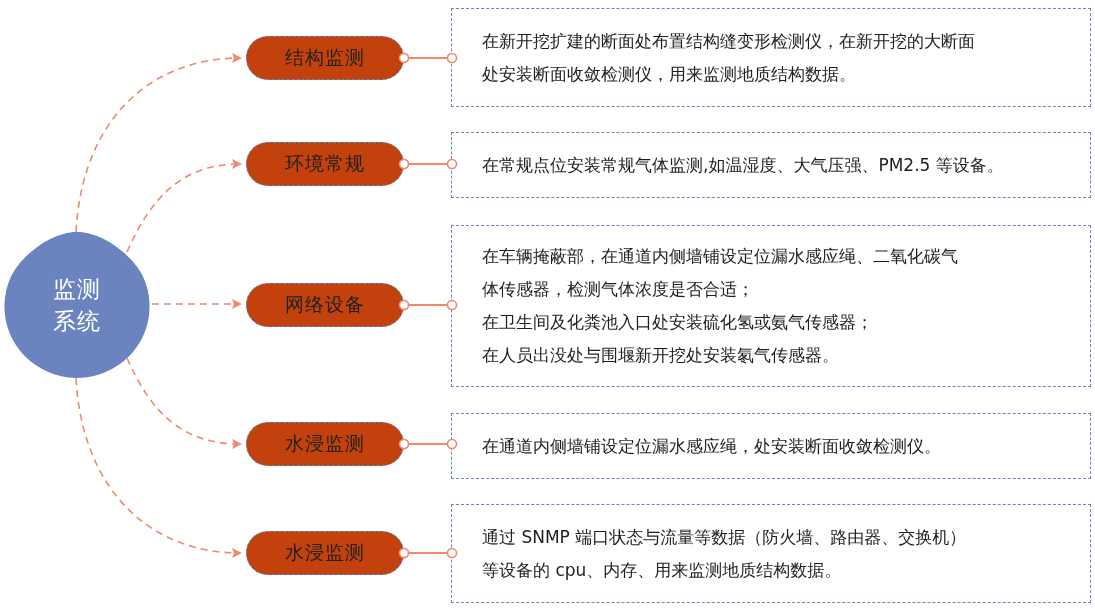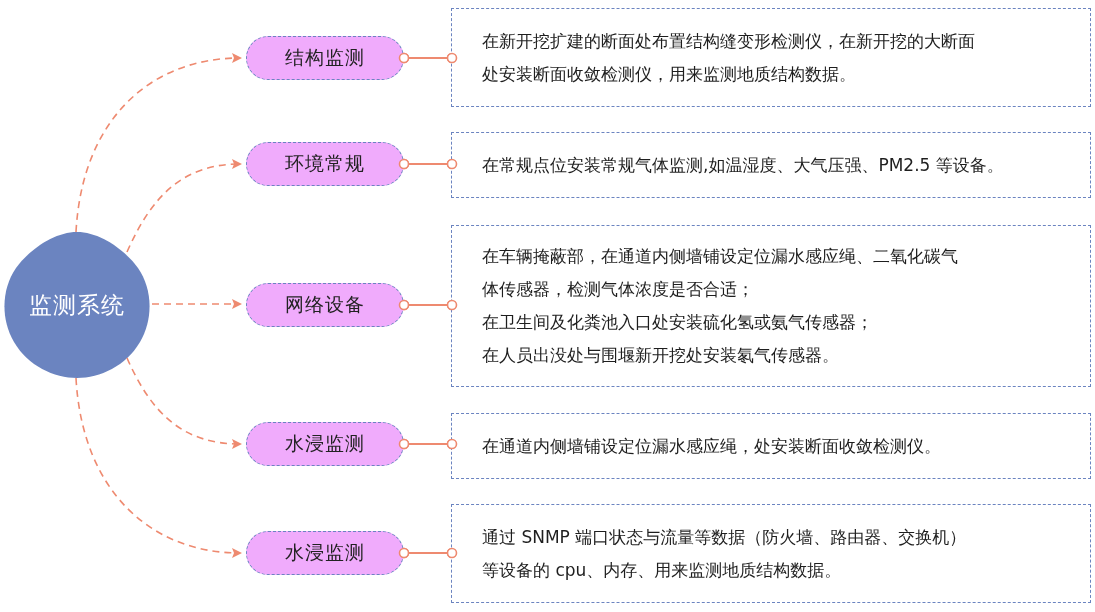--- a/index.html
+++ b/index.html
@@ -3,24 +3,24 @@
 <meta charset="utf-8">
 <style>
   html, body { margin: 0; padding: 0; background: #ffffff; }
   body { width: 1095px; height: 612px; position: relative; overflow: hidden;
          font-family: "DejaVu Sans", "Liberation Sans", sans-serif; }
   #canvas { position: absolute; left: 0; top: 0; width: 1095px; height: 612px; }
   svg.lines { position: absolute; left: 0; top: 0; width: 1095px; height: 612px; }
   .center-node { position: absolute; left: 2px; top: 230px; width: 150px; height: 150px;
                  display: flex; align-items: center; justify-content: center; }
   .center-text { position: absolute; left: 0; top: 0; width: 150px; height: 150px;
-                 display: flex; align-items: center; justify-content: center;
+                 display: flex; flex-direction: column; align-items: center; justify-content: center;
                  color: #ffffff; font-size: 23px; line-height: 32px; letter-spacing: 1px; }
   .pill { position: absolute; left: 246px; width: 158px; height: 44px; box-sizing: border-box;
-          border: 1.2px dashed #6b84c0; border-radius: 23px; background: #f0abfc;
+          border: 1.2px dashed #6b84c0; border-radius: 23px; background: #c2410c;
           display: flex; align-items: center; justify-content: center;
           font-size: 19px; color: #222222; letter-spacing: 1px; }
   .box { position: absolute; left: 451px; width: 640px; box-sizing: border-box;
          border: 1.2px dashed #6b84c0; background: #ffffff;
          padding: 0 14px 0 30px; display: flex; flex-direction: column; justify-content: center;
          font-size: 17px; color: #1e1e1e; line-height: 33px; }
   .box .line { white-space: nowrap; }
 </style>
 </head>
 <body>

